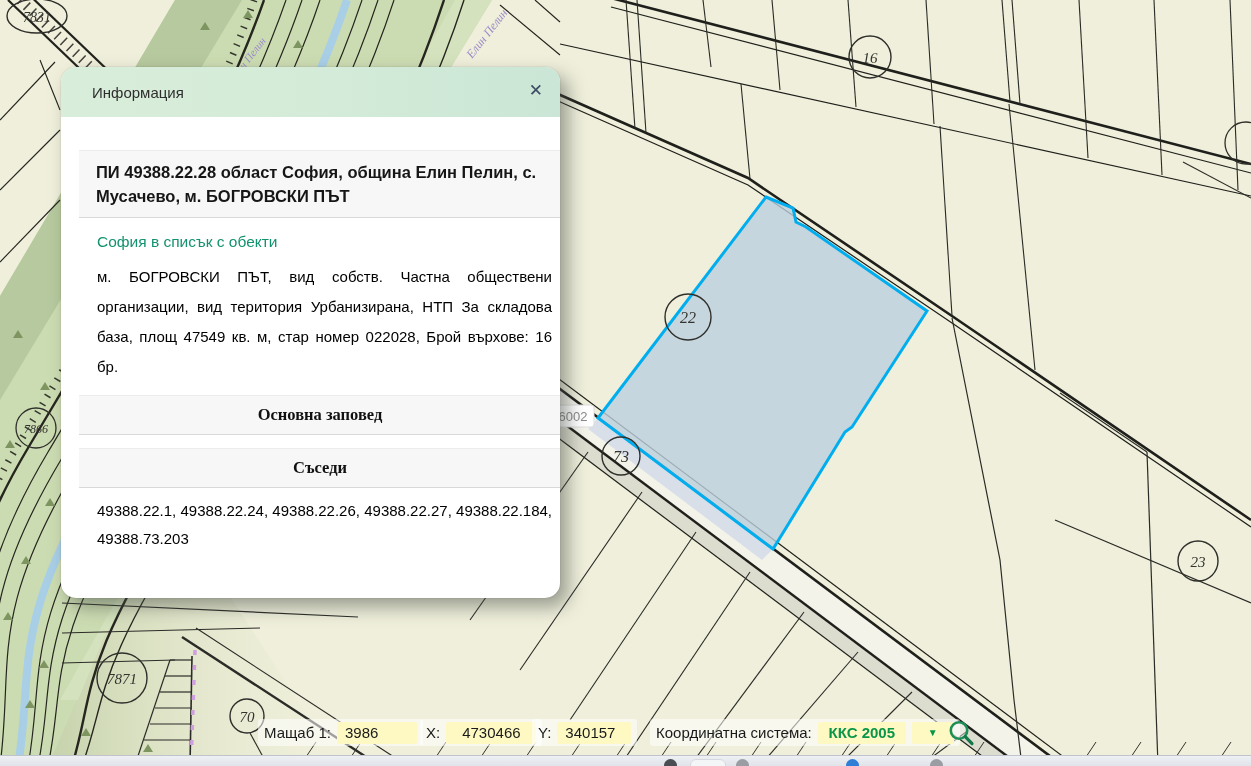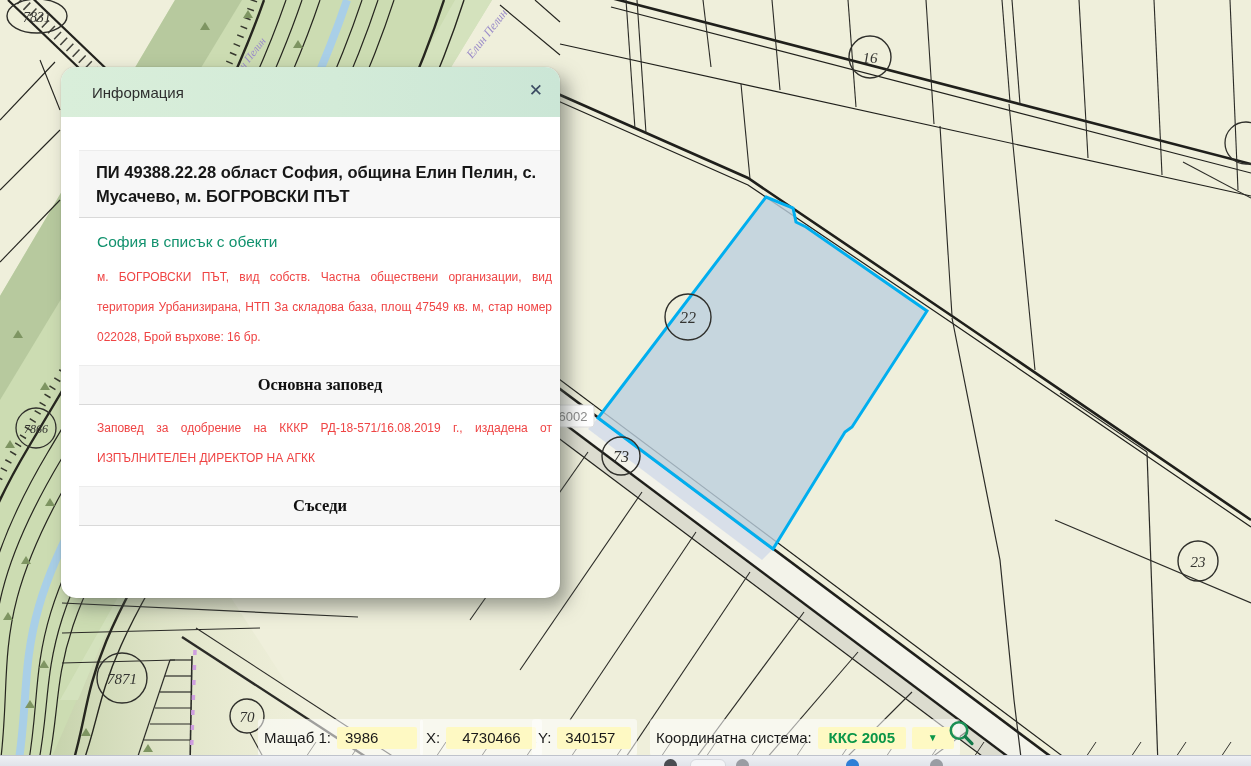--- a/index.html
+++ b/index.html
@@ -13,28 +13,28 @@
   #panel-header{height:50px;background:linear-gradient(90deg,#d9eeda 0%,#d3ebd8 55%,#cbe6d6 100%);
       display:flex;align-items:center;position:relative;}
   #panel-title{margin-left:31px;font-size:15px;color:#2e2e2e;}
   #panel-close{position:absolute;right:17px;top:13px;font-size:17px;font-weight:700;color:#3c4c63;
       cursor:pointer;line-height:22px;}
   #panel-body{padding:0 8px 0 36px;margin-top:33px;}
   .band{background:#f7f7f7;border-top:1px solid #ececec;border-bottom:1px solid #d9d9d9;
       margin-left:-18px;margin-right:-9px;padding:9px 17px;}
   #property-title{margin-top:19px;font-weight:700;font-size:16.5px;line-height:24px;color:#161616;}
   #add-link{margin-top:15px;font-size:15.5px;color:#12926E;cursor:pointer;width:fit-content;}
-  .para{font-size:12px;line-height:30px;color:#ef4444;text-align:justify;margin-top:11px;}
+  .para{font-size:15px;line-height:30px;color:#000000;text-align:justify;margin-top:11px;}
   .section-heading{font-family:"Liberation Serif","DejaVu Serif",serif;font-weight:700;
       font-size:16.5px;color:#111;margin-top:13px;text-align:center;}
   .para.tight{line-height:30px;margin-top:8px;}
   .para.neighbors{line-height:28px;margin-top:9px;}
 
   
-  .sb-group{position:absolute;top:719px;height:37px;background:rgba(255,255,255,.55);
+  .sb-group{position:absolute;top:719px;height:27px;background:rgba(255,255,255,.55);
       border-radius:3px;display:flex;align-items:center;gap:6px;padding:0 6px;z-index:5;
       font-size:15px;color:#1a1a1a;white-space:nowrap;}
   .sb-box{background:#fef9c3;border:none;border-radius:2px;height:22px;font-size:15px;
       color:#1a1a1a;padding:0 8px;font-family:"Liberation Sans",sans-serif;}
   #crs-value-box{display:flex;align-items:center;justify-content:center;font-weight:700;
       color:#0A9648;cursor:pointer;}
   #crs-dropdown{display:flex;align-items:center;justify-content:center;width:26px;cursor:pointer;
       color:#0A9648;font-size:10px;}
   #search-btn{position:absolute;left:946px;top:718px;width:30px;height:30px;z-index:5;cursor:pointer;}
 
@@ -255,22 +255,22 @@
 <div id="info-panel">
   <div id="panel-header">
     <span id="panel-title">Информация</span>
     <span id="panel-close">✕</span>
   </div>
   <div id="panel-body">
     <div id="property-title" class="band">ПИ 49388.22.28 област София, община Елин Пелин, с. Мусачево, м. БОГРОВСКИ ПЪТ</div>
     <div id="add-link">София в списък с обекти</div>
     <div class="para">м. БОГРОВСКИ ПЪТ, вид собств. Частна обществени организации, вид територия Урбанизирана, НТП За складова база, площ 47549 кв. м, стар номер 022028, Брой върхове: 16 бр.</div>
     <div class="band section-heading">Основна заповед</div>
-    <div class="para tight">Заповед за одобрение на КККР РД-18-571/16.08.2019 г., издадена от ИЗПЪЛНИТЕЛЕН ДИРЕКТОР НА АГКК</div>
     <div class="band section-heading">Съседи</div>
+    <div class="para neighbors">49388.22.1, 49388.22.24, 49388.22.26, 49388.22.27, 49388.22.184, 49388.73.203</div>
   </div>
 </div>
 
 <div class="sb-group" style="left:258px;">
   <span>Мащаб 1:</span>
   <input class="sb-box" style="width: 64px;" value="3986">
 </div>
 <div class="sb-group" style="left:420px;">
   <span>X:</span>
   <input class="sb-box" style="width: 66px; padding-left: 16px;" value="4730466">

